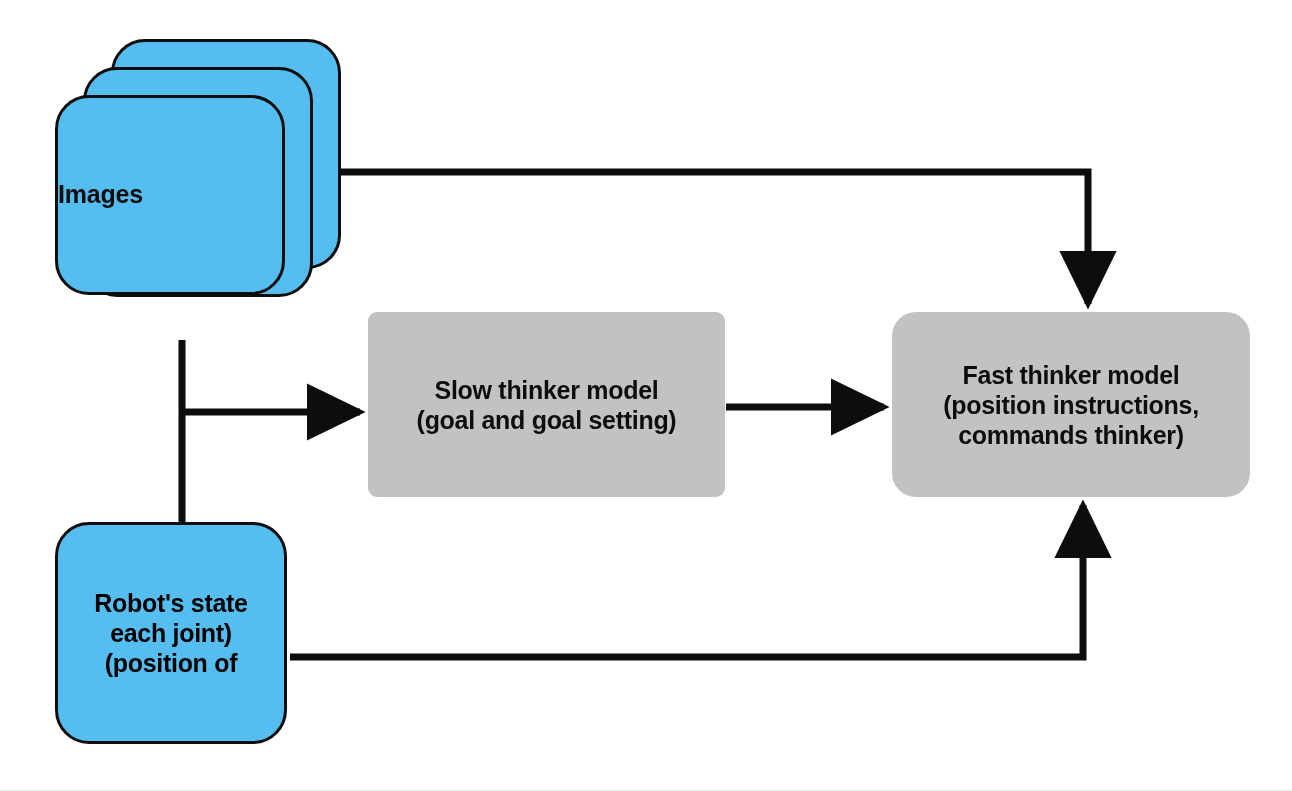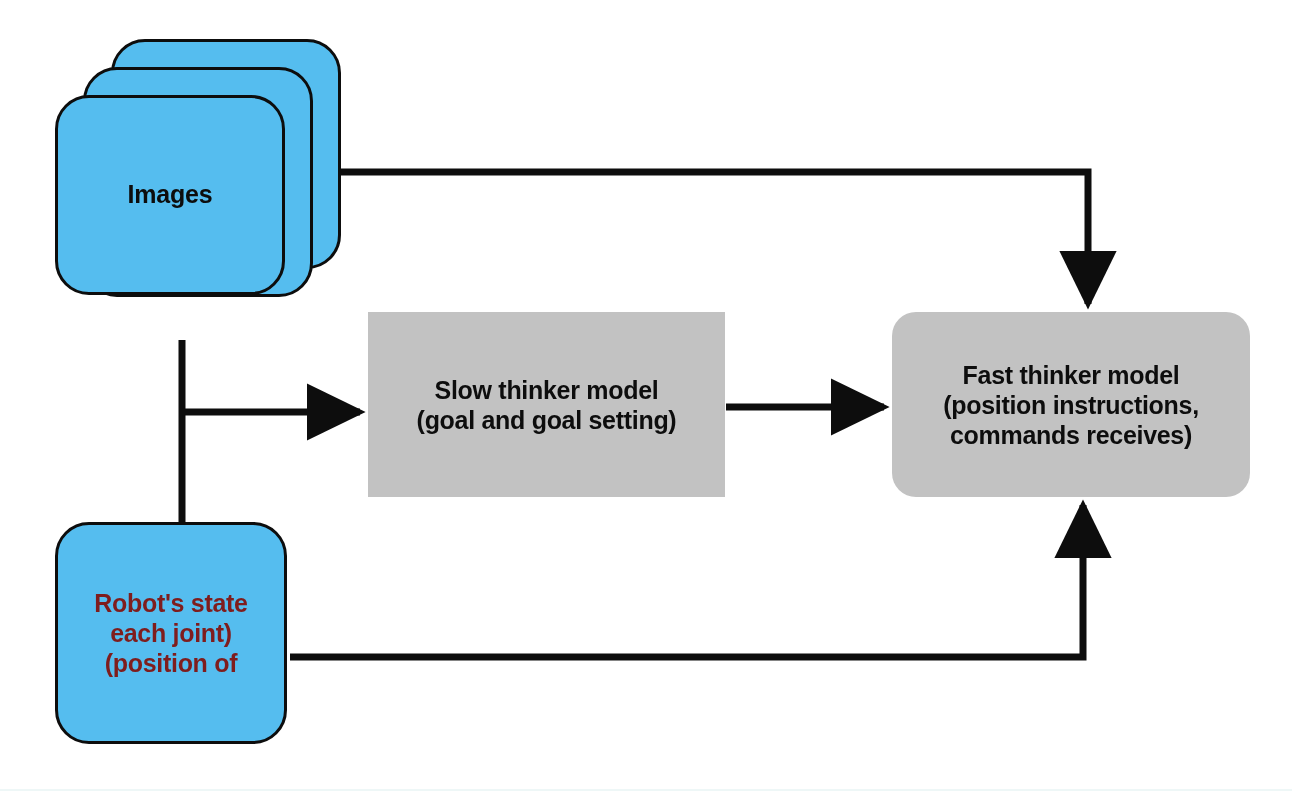--- a/index.html
+++ b/index.html
@@ -34,21 +34,21 @@
   .card {
     position: absolute;
     background: #55BDEF;
     border: 3px solid #0d0d0d;
     border-radius: 34px;
     box-sizing: border-box;
   }
   .card-back2 { left: 56px; top: 0px;  width: 230px; height: 230px; }
   .card-back1 { left: 28px; top: 28px; width: 230px; height: 230px; }
   .card-front { left: 0px;  top: 56px; width: 230px; height: 200px;
-                display: flex; align-items: center; justify-content: center; }
+                display: flex; align-items: center; justify-content: flex-start; }
 
   .card-label {
     font-size: 25px;
     font-weight: bold;
     color: #0d0d0d;
     text-align: center;
     line-height: 1.18;
     letter-spacing: -0.2px;
   }
 
@@ -59,21 +59,21 @@
     border: 3px solid #0d0d0d;
     border-radius: 34px;
     box-sizing: border-box;
     display: flex;
     align-items: center;
     justify-content: center;
   }
   .blue-node-label {
     font-size: 25px;
     font-weight: bold;
-    color: #7f1d1d;
+    color: #000000;
     text-align: center;
     line-height: 1.2;
     letter-spacing: -0.3px;
     padding: 0 8px;
   }
 
   
   .gray-box {
     position: absolute;
     background: #C2C2C2;
@@ -140,29 +140,29 @@
   </div>
 
   <div class="blue-node" style="left:55px; top:522px; width:232px; height:222px;">
     <div class="blue-node-label">
       <div>Robot's state</div>
       <div>each joint)</div>
       <div>(position of</div>
     </div>
   </div>
 
-  <div class="gray-box" style="left:368px; top:312px; width:357px; height:185px;">
+  <div class="gray-box" style="left:368px; top:312px; width:357px; height:185px;border-radius:9px;">
     <div class="gray-box-label">
       <div>Slow thinker model</div>
       <div>(goal and goal setting)</div>
     </div>
   </div>
 
   <div class="gray-box" style="left:892px; top:312px; width:358px; height:185px;border-radius:24px;">
     <div class="gray-box-label">
       <div>Fast thinker model</div>
       <div>(position instructions,</div>
-      <div>commands receives)</div>
+      <div>commands thinker)</div>
     </div>
   </div>
 
   <div class="bottom-rule"></div>
 </div>
 
 </body></html>

